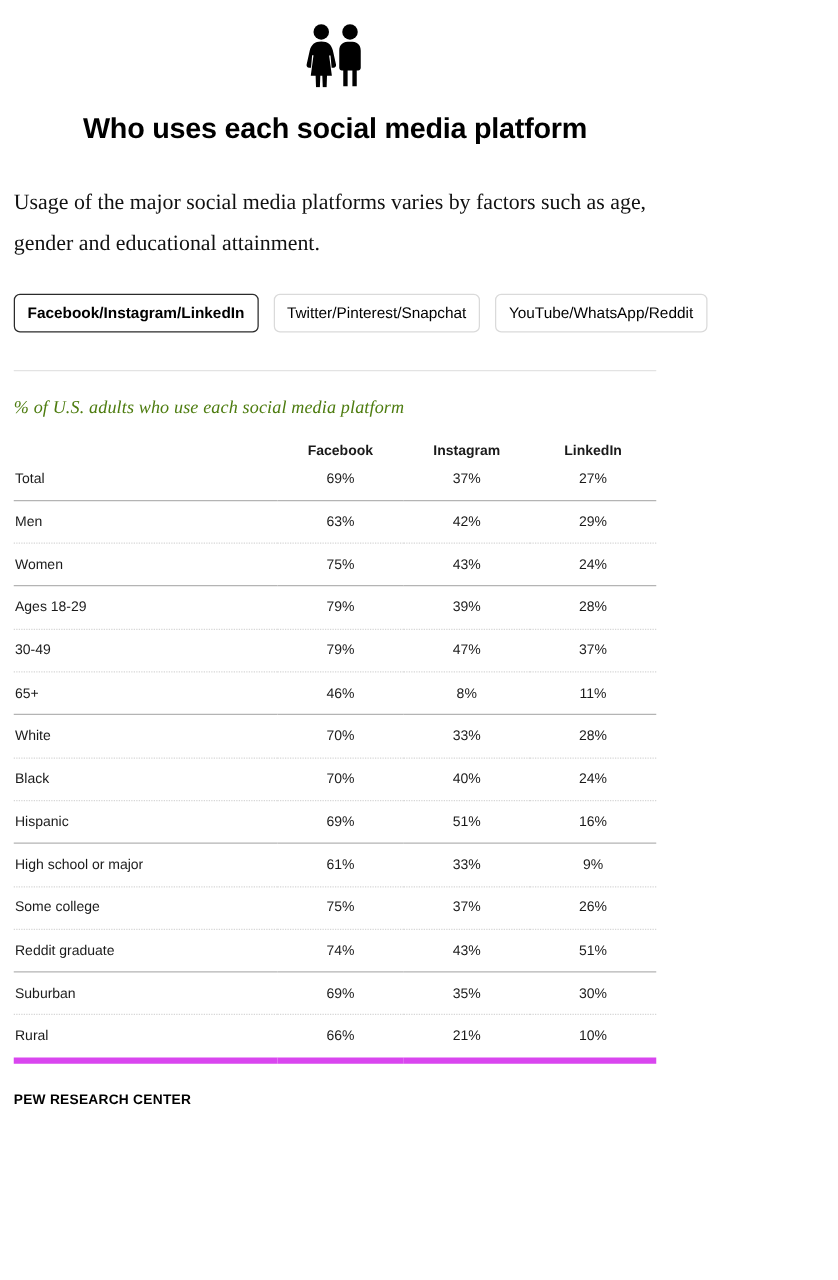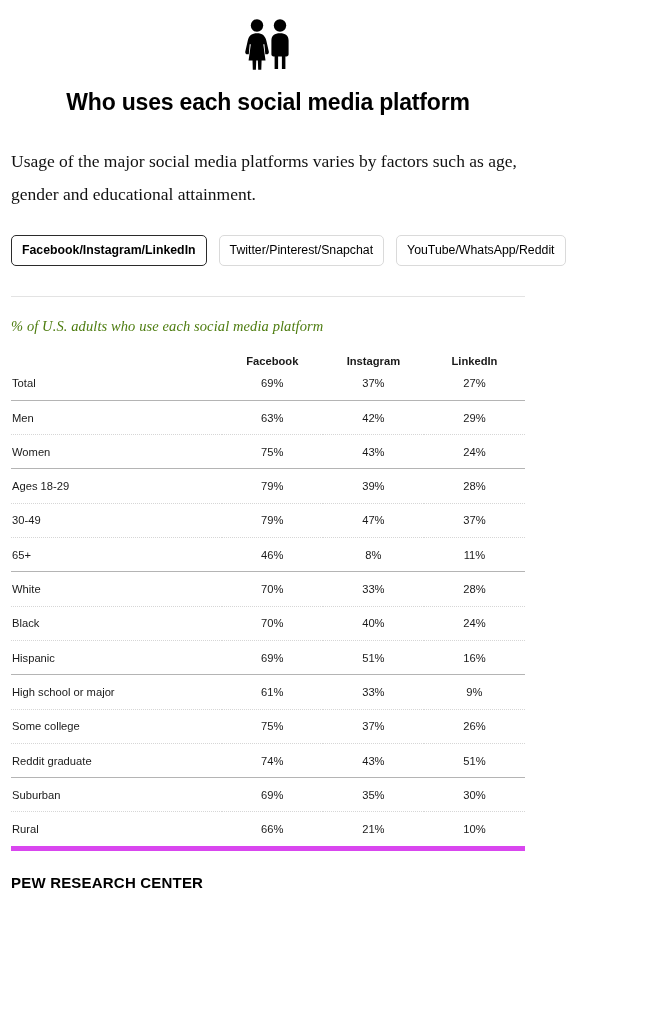--- a/index.html
+++ b/index.html
@@ -144,21 +144,21 @@
     border-bottom: 5px solid #d946ef;
   }
 
   
   .source {
     font-size: 11px;
     color: #a6a6a6;
     margin-top: 26px;
   }
   .brand {
-    font-size: 15px;
+    font-size: 11px;
     font-weight: bold;
     color: #000;
     margin-top: 23px;
     letter-spacing: 0.2px;
   }
 </style>
 </head>
 <body>
 
 <div class="page">

